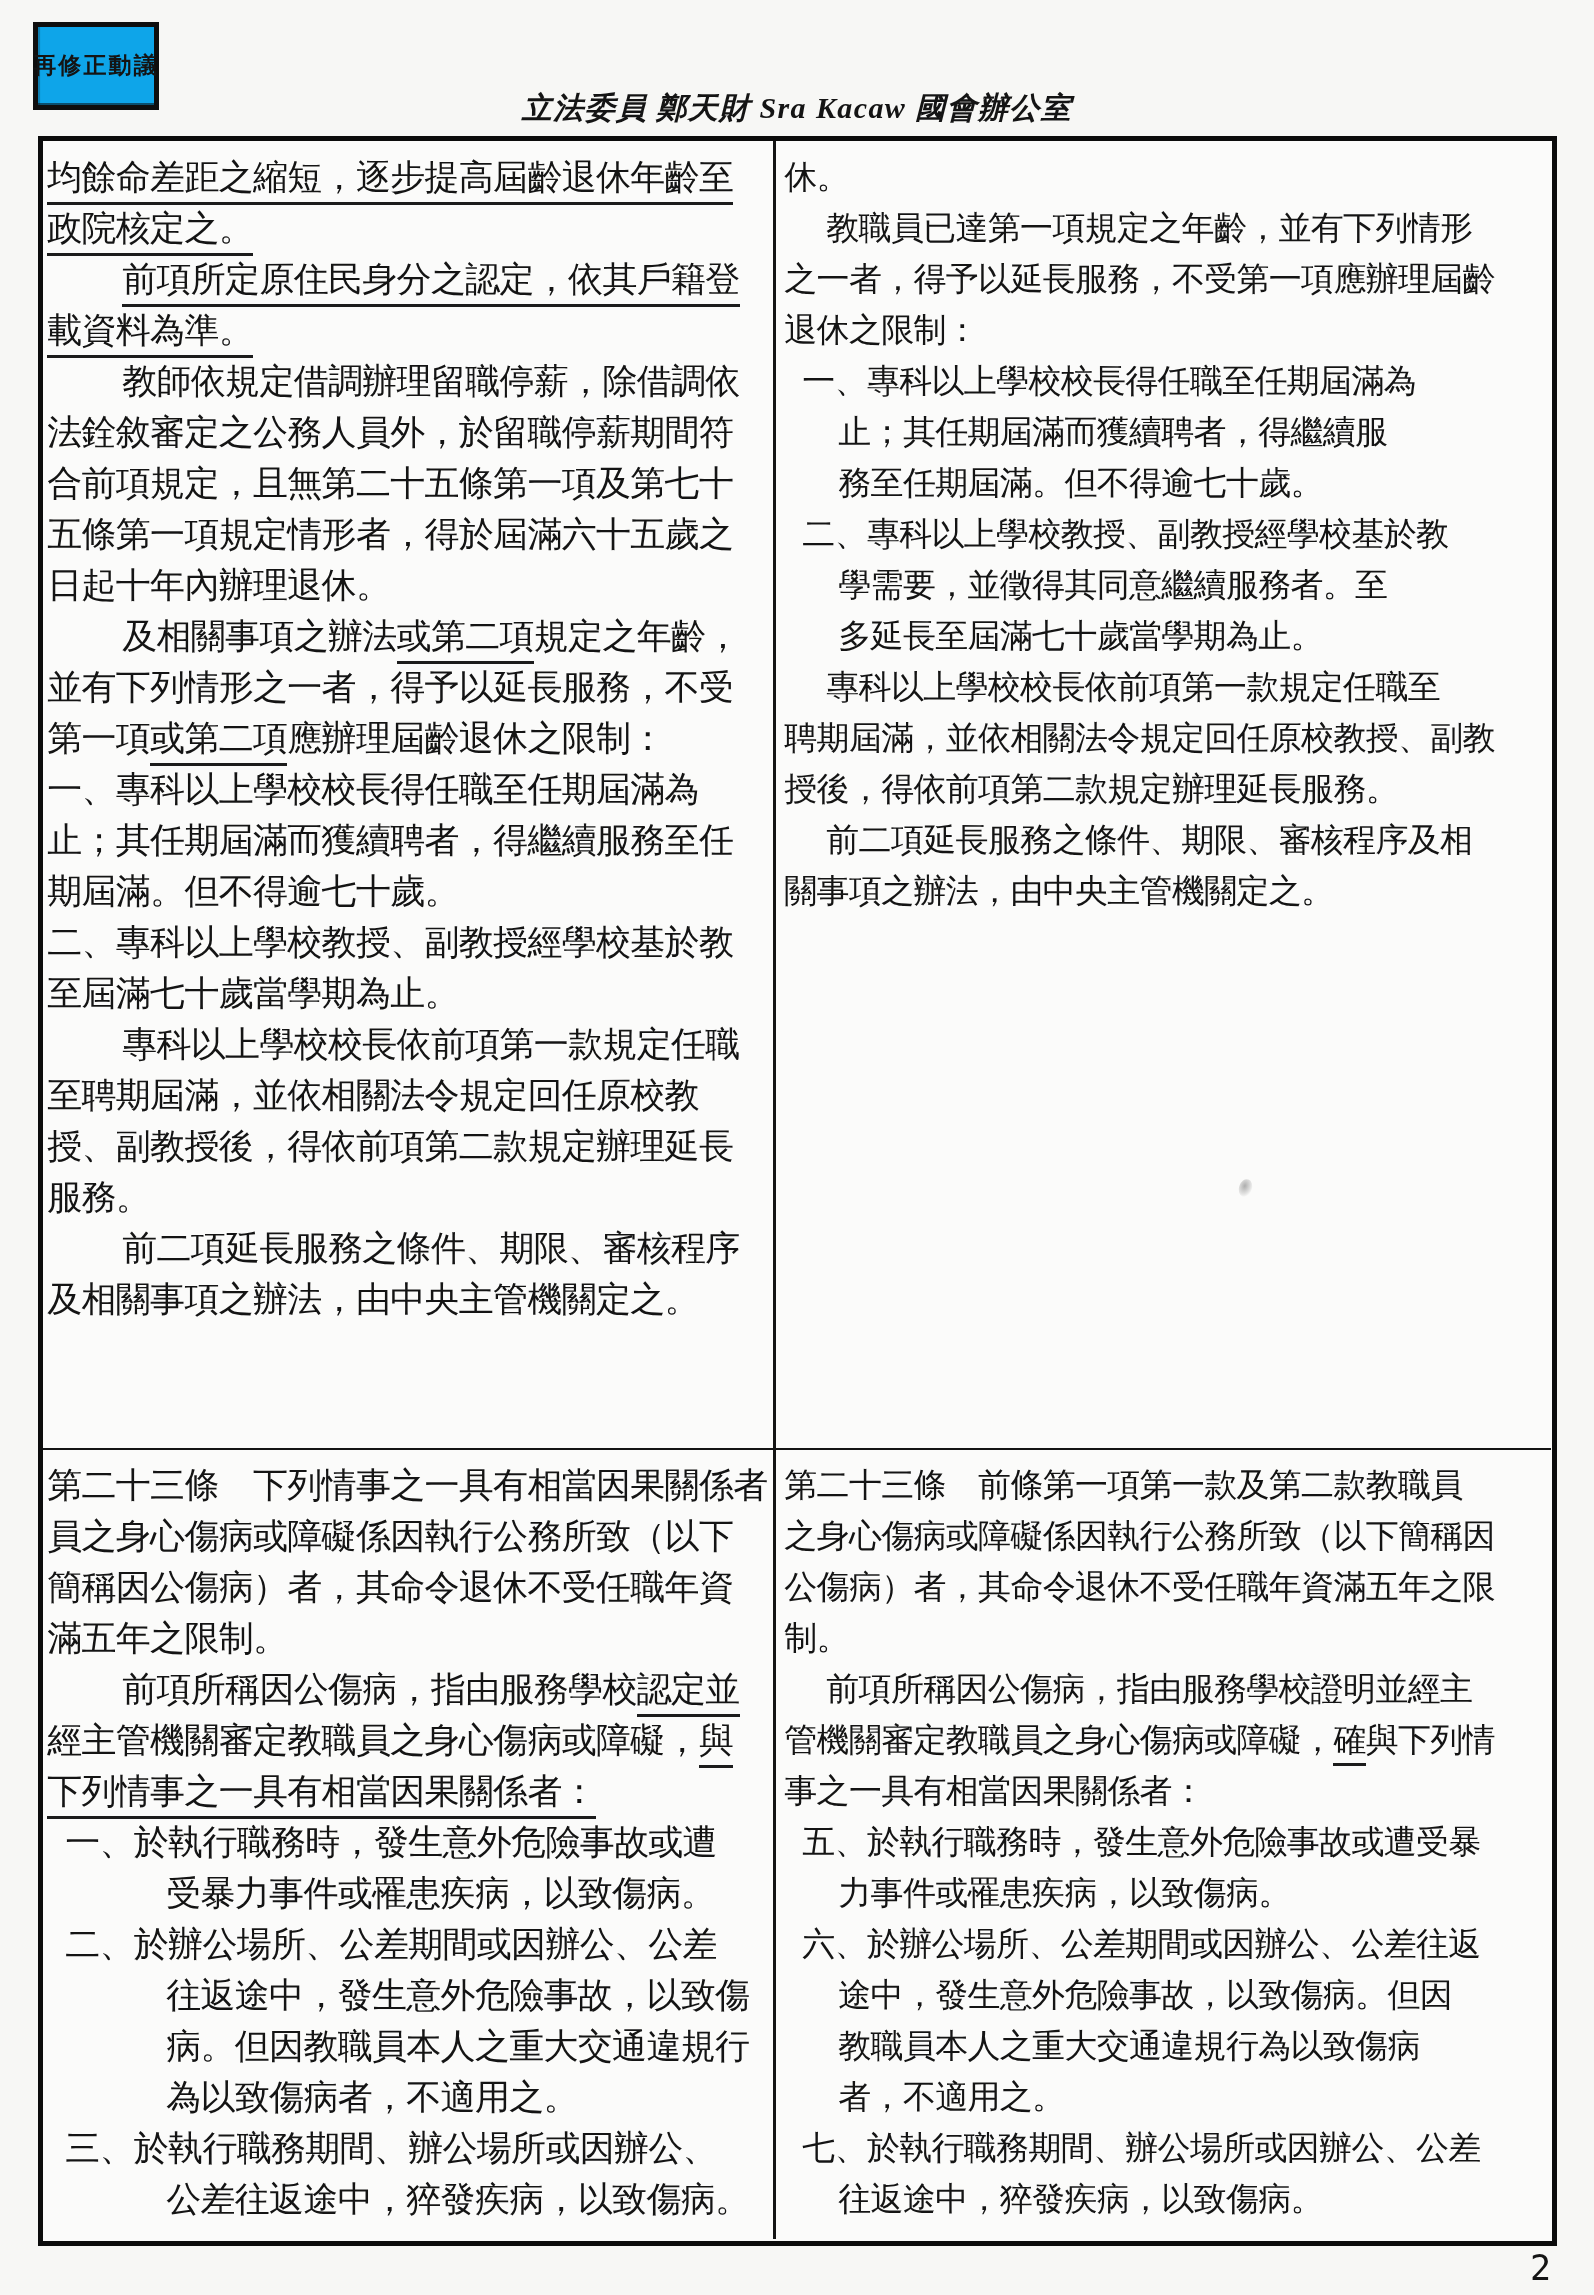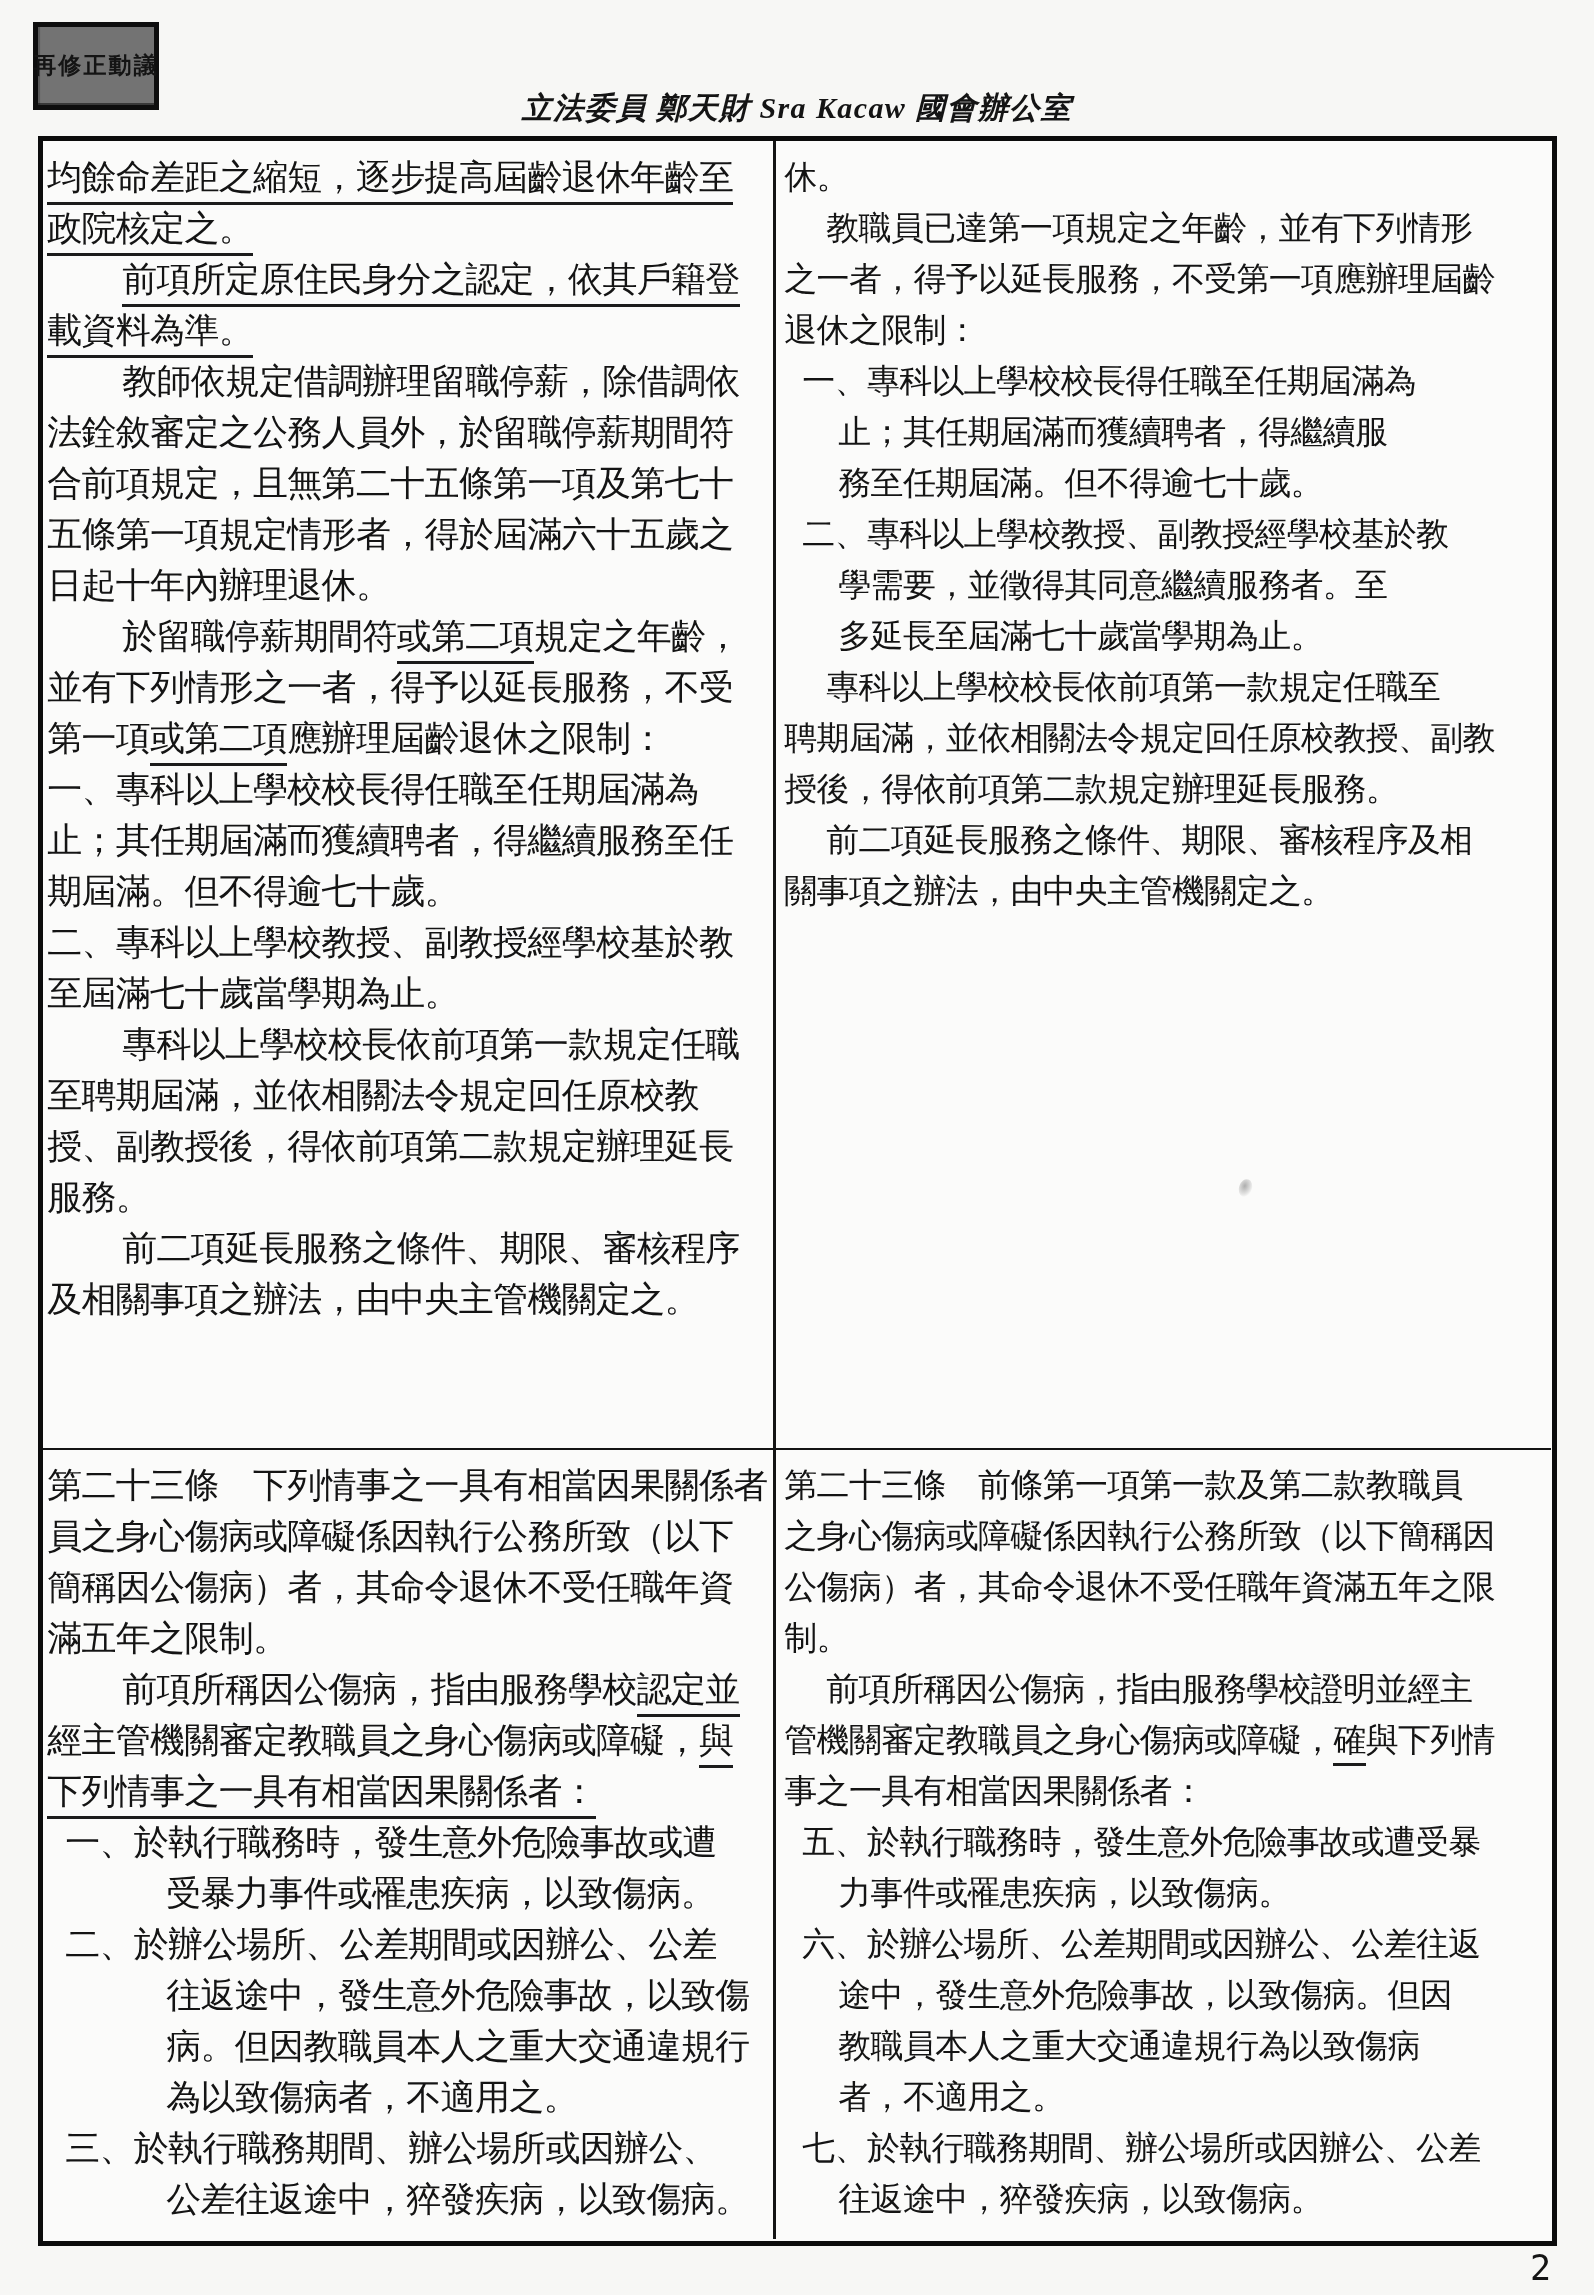--- a/index.html
+++ b/index.html
@@ -10,21 +10,21 @@
     color:#141414;overflow:hidden;
   }
   .sheet{position:absolute;inset:0;}
 
   
   .stamp-box{
     position:absolute;left:33px;top:21.5px;width:126px;height:88px;
     border:5.5px solid #0e0e0e;box-sizing:border-box;
     box-shadow:inset 0 -2.1px 0 rgba(10,10,10,.55), inset 2.1px 0 0 rgba(10,10,10,.25);
     display:flex;align-items:center;justify-content:center;
-    background:#737373;
+    background:#0ea5e9;
   }
   .stamp-text{font-size:23px;font-weight:bold;letter-spacing:2.1px;white-space:nowrap;}
 
   
   .byline{
     position:absolute;top:88px;left:0;width:100%;text-align:center;
     font-size:30px;font-style:italic;font-weight:600;letter-spacing:1.4px;
     white-space:nowrap;
   }
 
@@ -76,21 +76,21 @@
     <div class="cell cell-r1-left">
         <div class="line ind-n"><span class="u">均餘命差距之縮短，逐步提高屆齡退休年齡至</span></div>
         <div class="line ind-n"><span class="u">政院核定之。</span></div>
         <div class="line ind-p"><span class="u">前項所定原住民身分之認定，依其戶籍登</span></div>
         <div class="line ind-n"><span class="u">載資料為準。</span></div>
         <div class="line ind-p"><span>教師依規定借調辦理留職停薪，除借調依</span></div>
         <div class="line ind-n"><span>法銓敘審定之公務人員外，於留職停薪期間符</span></div>
         <div class="line ind-n"><span>合前項規定，且無第二十五條第一項及第七十</span></div>
         <div class="line ind-n"><span>五條第一項規定情形者，得於屆滿六十五歲之</span></div>
         <div class="line ind-n"><span>日起十年內辦理退休。</span></div>
-        <div class="line ind-p"><span>於留職停薪期間符</span><span class="u">或第二項</span><span>規定之年齡，</span></div>
+        <div class="line ind-p"><span>及相關事項之辦法</span><span class="u">或第二項</span><span>規定之年齡，</span></div>
         <div class="line ind-n"><span>並有下列情形之一者，得予以延長服務，不受</span></div>
         <div class="line ind-n"><span>第一項</span><span class="u">或第二項</span><span>應辦理屆齡退休之限制：</span></div>
         <div class="line ind-n"><span>一、專科以上學校校長得任職至任期屆滿為</span></div>
         <div class="line ind-n"><span>止；其任期屆滿而獲續聘者，得繼續服務至任</span></div>
         <div class="line ind-n"><span>期屆滿。但不得逾七十歲。</span></div>
         <div class="line ind-n"><span>二、專科以上學校教授、副教授經學校基於教</span></div>
         <div class="line ind-n"><span>至屆滿七十歲當學期為止。</span></div>
         <div class="line ind-p"><span>專科以上學校校長依前項第一款規定任職</span></div>
         <div class="line ind-n"><span>至聘期屆滿，並依相關法令規定回任原校教</span></div>
         <div class="line ind-n"><span>授、副教授後，得依前項第二款規定辦理延長</span></div>

